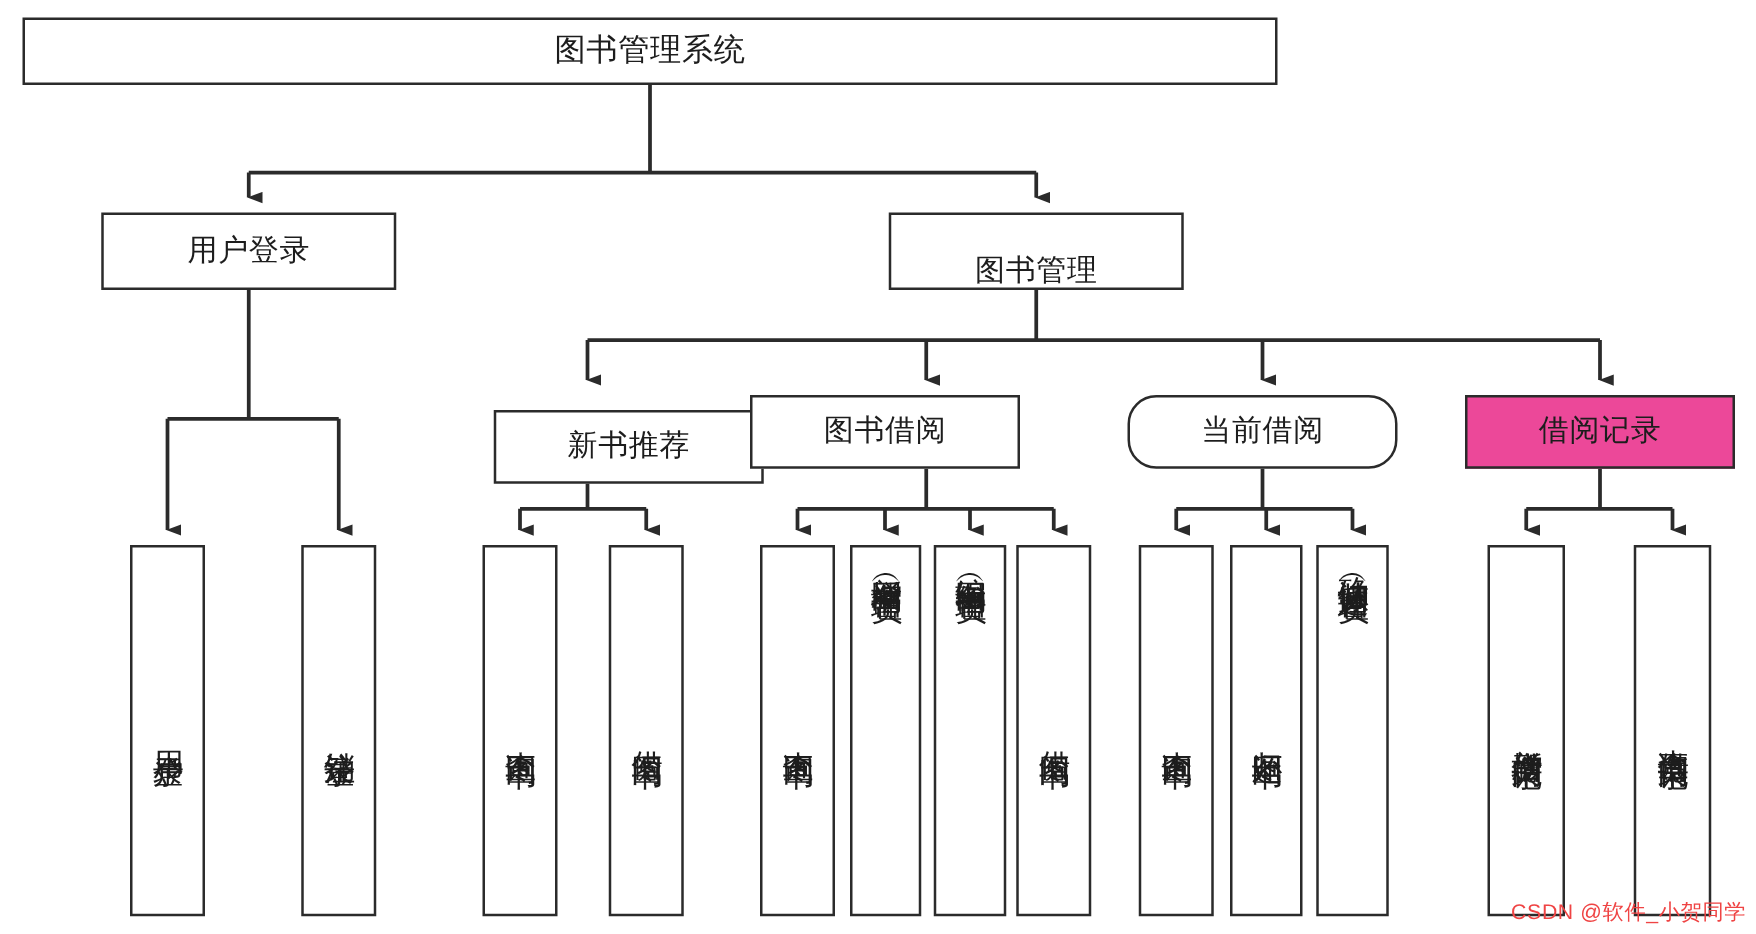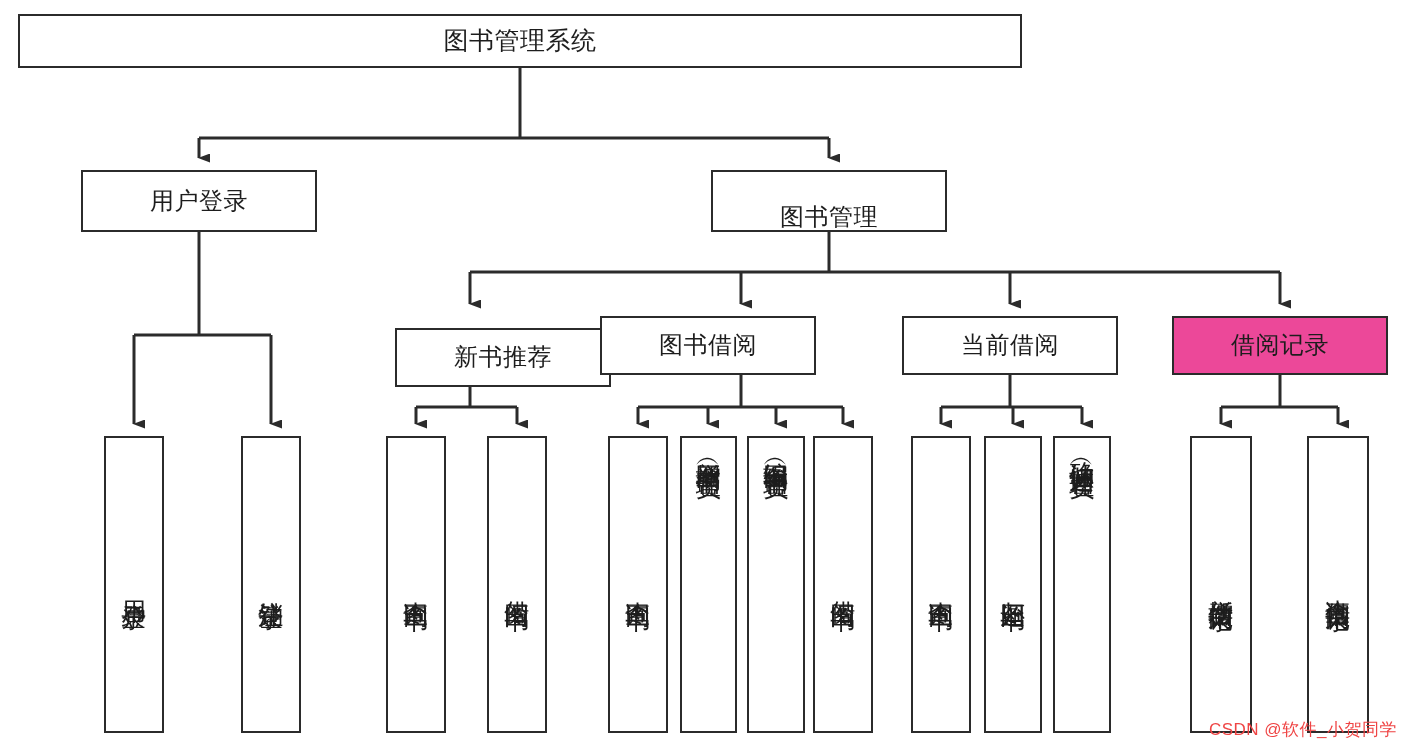--- a/index.html
+++ b/index.html
@@ -146,21 +146,21 @@
   <div class="node horiz" style="left: 711px; top: 170px; width: 236px; height: 62px; border-color: rgb(43, 43, 43); background: rgb(255, 255, 255); color: rgb(29, 29, 29); align-items: flex-end;">
     <span class="node-label">图书管理</span>
   </div>
 
   <div class="node horiz" style="left: 362px; top: 328px; width: 216px; height: 59px; border-color: rgb(43, 43, 43); background: rgb(255, 255, 255); color: rgb(29, 29, 29); margin-left: 33px;">
     <span class="node-label">新书推荐</span>
   </div>
   <div class="node horiz" style="left: 600px; top: 316px; width: 216px; height: 59px; border-color: rgb(43, 43, 43); background: rgb(255, 255, 255); color: rgb(29, 29, 29);">
     <span class="node-label">图书借阅</span>
   </div>
-  <div class="node horiz" style="left: 902px; top: 316px; width: 216px; height: 59px; border-color: rgb(43, 43, 43); background: rgb(255, 255, 255); color: rgb(29, 29, 29);">
+  <div class="node horiz" style="left: 902px; top: 316px; width: 216px; height: 59px; border-color: rgb(43, 43, 43); background: rgb(255, 255, 255); color: rgb(29, 29, 29); border-radius: 23px;">
     <span class="node-label">当前借阅</span>
   </div>
   <div class="node horiz" style="left: 1172px; top: 316px; width: 216px; height: 59px; border-color: rgb(43, 43, 43); background: #ec4899; color: rgb(29, 29, 29);">
     <span class="node-label">借阅记录</span>
   </div>
 
   <div class="node vert" style="left: 104px; top: 436px; width: 60px; height: 297px; border-color: rgb(43, 43, 43); background: rgb(255, 255, 255); color: rgb(29, 29, 29);">
     <span class="node-label">用户登录</span>
   </div>
   <div class="node vert" style="left: 241px; top: 436px; width: 60px; height: 297px; border-color: rgb(43, 43, 43); background: rgb(255, 255, 255); color: rgb(29, 29, 29);">

